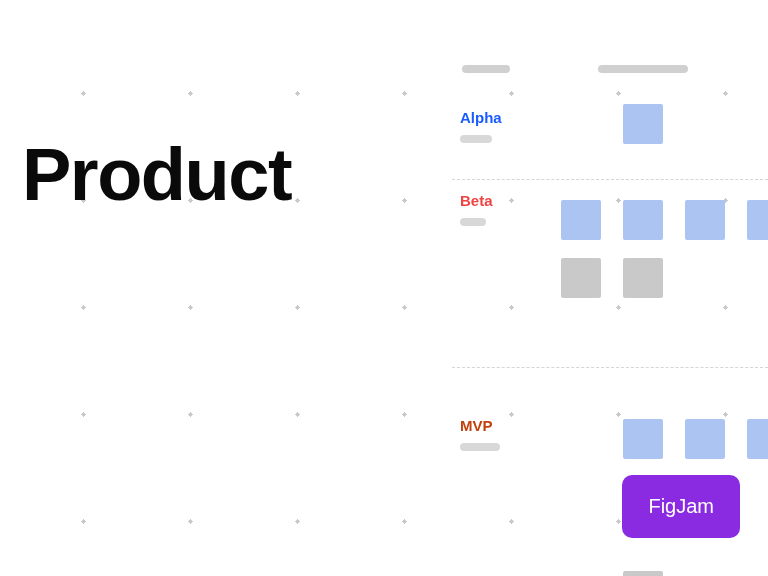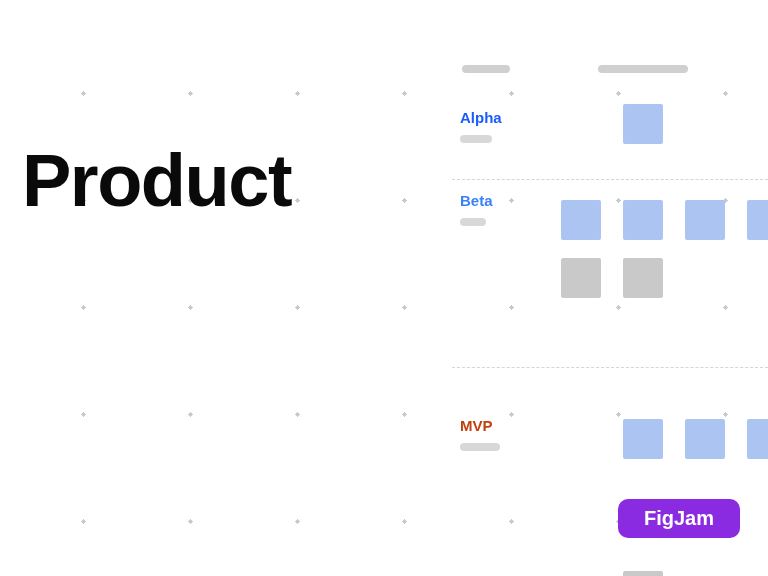--- a/index.html
+++ b/index.html
@@ -15,21 +15,21 @@
     position: absolute;
     inset: 0;
     background-image: radial-gradient(circle, #c9c9c9 2.2px, transparent 2.2px);
     background-size: 107px 107px;
     background-position: 30px 40px;
     z-index: 0;
   }
   .title {
     position: absolute;
     left: 22px;
-    top: 138px;
+    top: 132px;
     font-size: 74px;
     font-weight: 900;
     line-height: 1.15;
     letter-spacing: -1.5px;
     color: #0a0a0a;
     z-index: 2;
   }
   .panel {
     position: absolute;
     right: 0;
@@ -82,24 +82,24 @@
     width: 40px;
     height: 40px;
     border-radius: 2px;
   }
   .card.blue { background: #acc4f2; }
   .card.grey { background: #c9c9c9; }
   .badge {
     position: absolute;
     right: 28px;
     bottom: 38px;
-    padding: 8px 26px;
+    padding: 20px 26px;
     border-radius: 10px;
     font-size: 20px;
-    font-weight: 700;
+    font-weight: 400;
     color: #ffffff;
     z-index: 3;
   }
 </style>
 </head>
 <body>
 
 <div class="dot-grid"></div>
 
 <h1 class="title">
@@ -115,21 +115,21 @@
 
   <div class="row" style="top:72px;">
     <span class="row-label" style="color:#1a5cff">Alpha</span>
     <div class="row-sub" style="top:26px; width:32px;"></div>
     <div class="card blue" style="left:175px; top:-5px;"></div>
   </div>
 
   <div class="divider" style="top:142px;"></div>
 
   <div class="row" style="top:155px;">
-    <span class="row-label" style="color:#3b82f6">Beta</span>
+    <span class="row-label" style="color:#ef4444">Beta</span>
     <div class="row-sub" style="top:26px; width:26px;"></div>
     <div class="card blue" style="left:113px; top:8px;"></div>
     <div class="card blue" style="left:175px; top:8px;"></div>
     <div class="card blue" style="left:237px; top:8px;"></div>
     <div class="card blue" style="left:299px; top:8px;"></div>
     <div class="card grey" style="left:113px; top:66px;"></div>
     <div class="card grey" style="left:175px; top:66px;"></div>
   </div>
 
   <div class="divider" style="top:330px;"></div>

